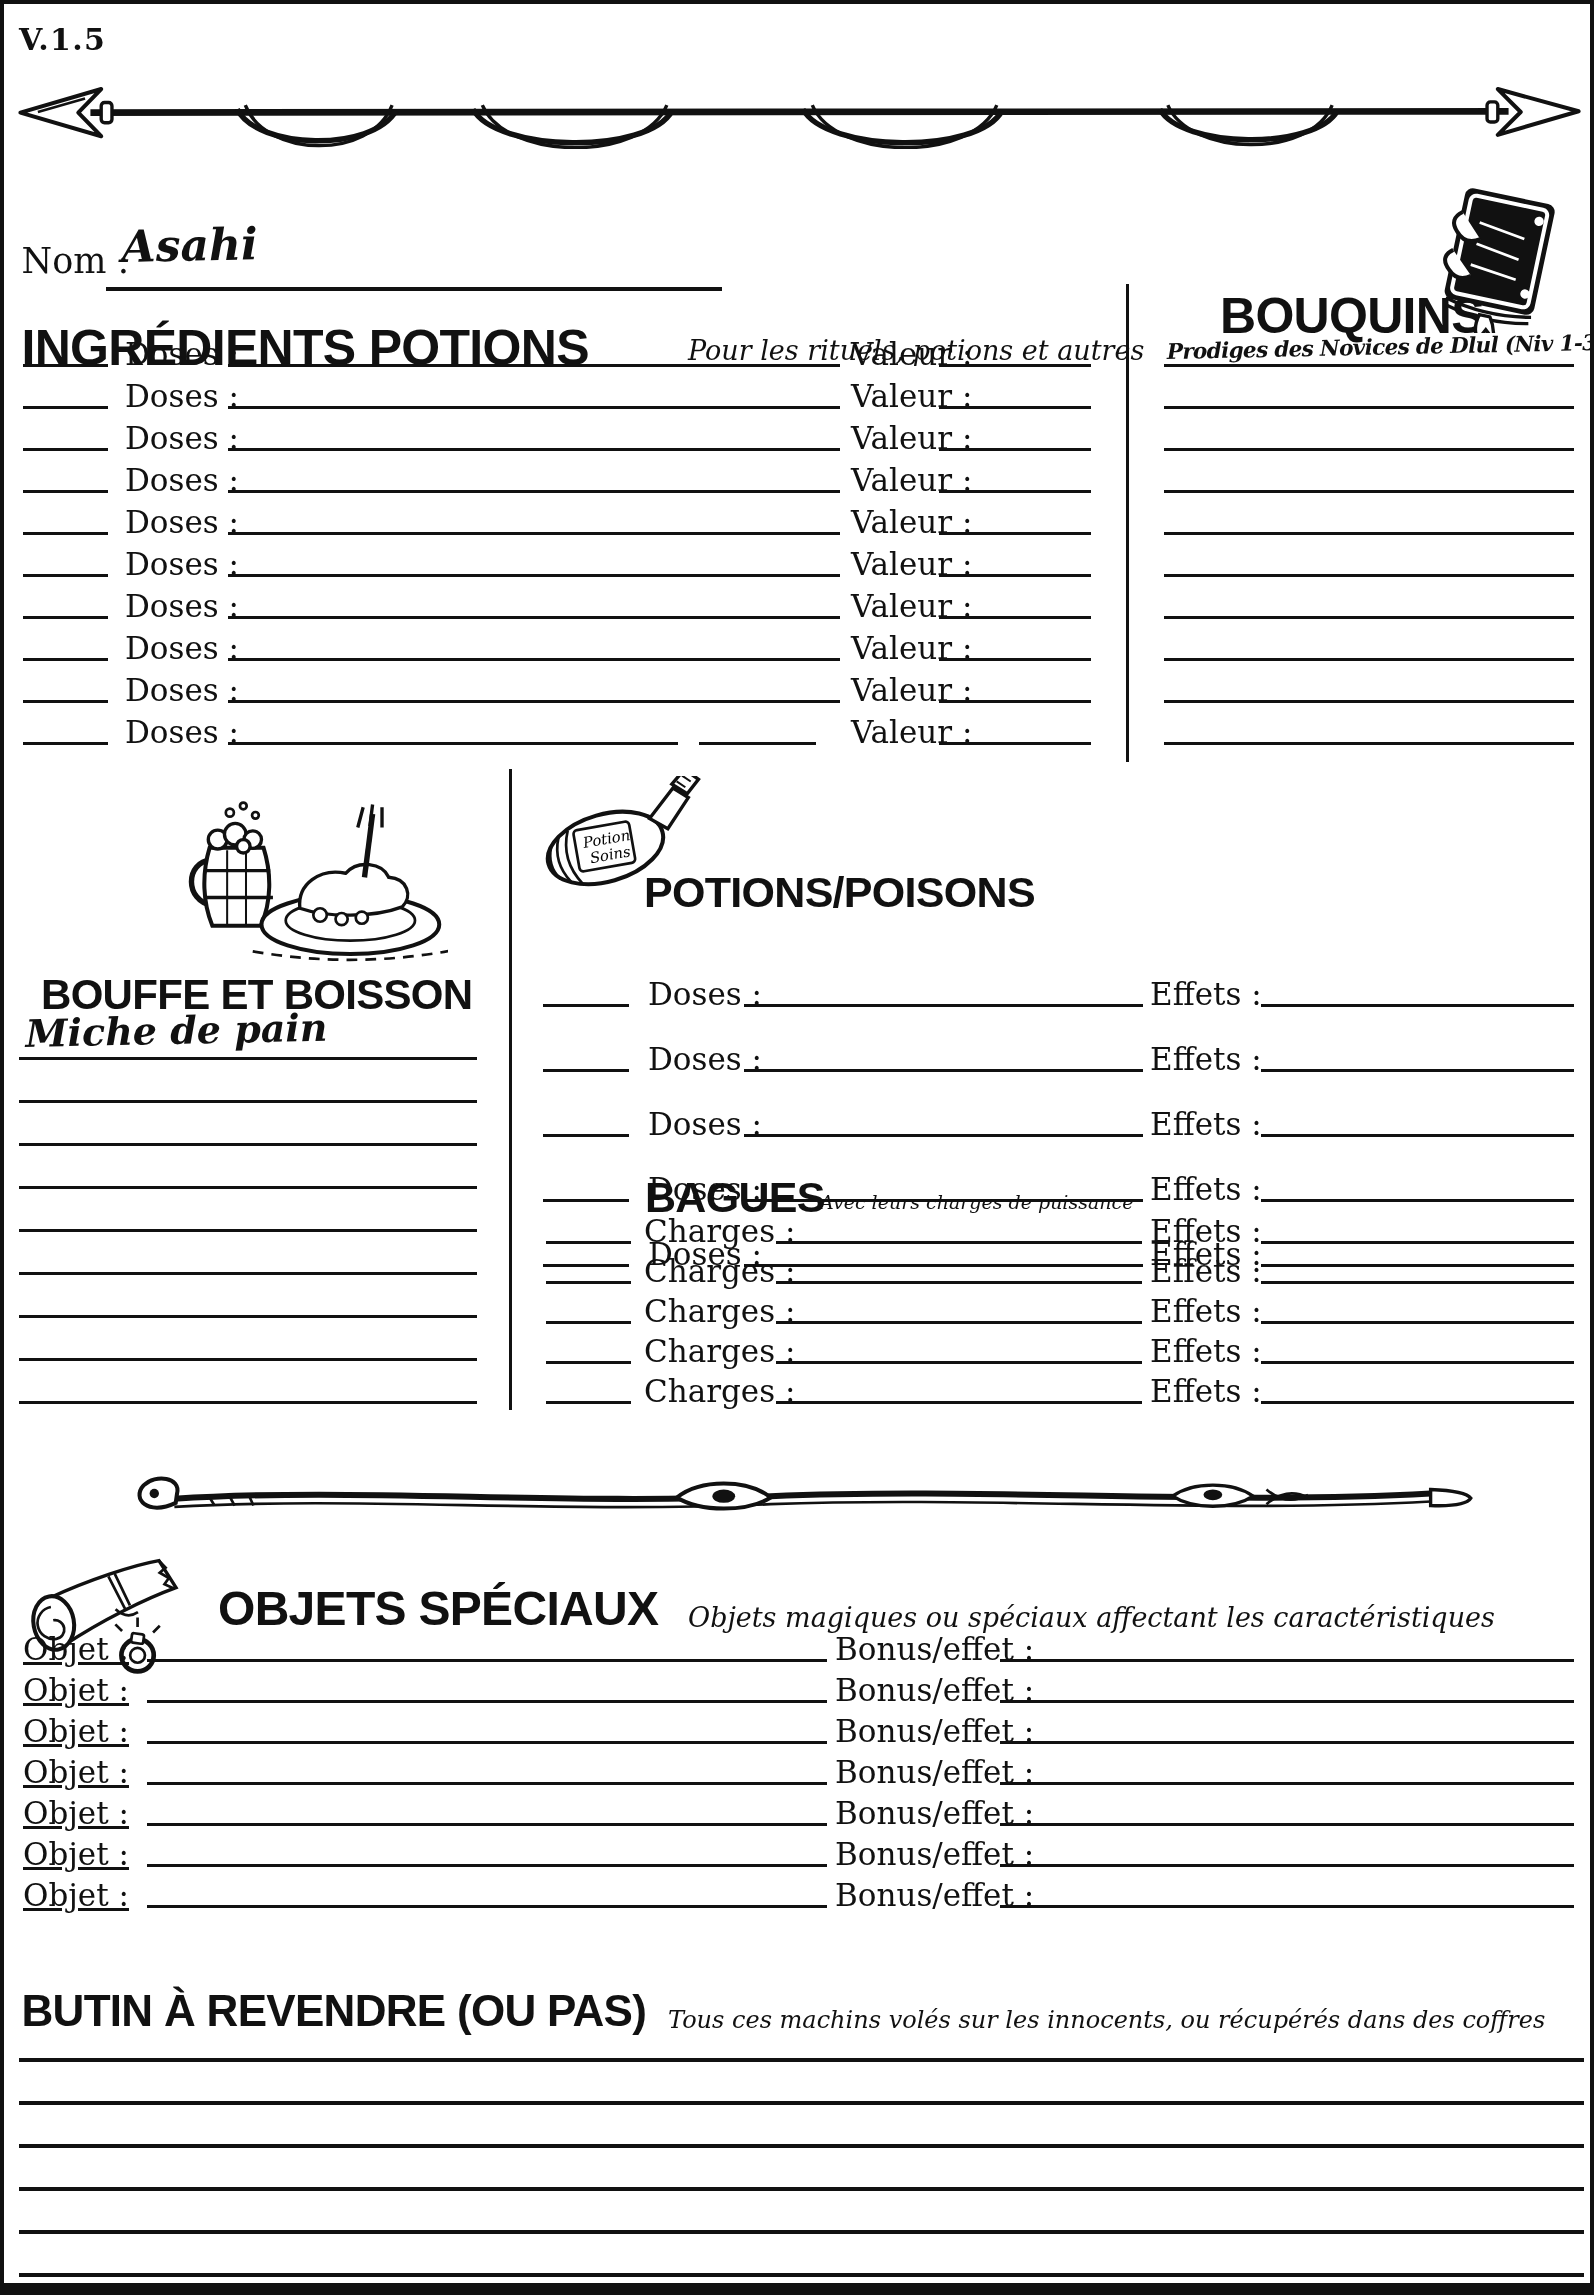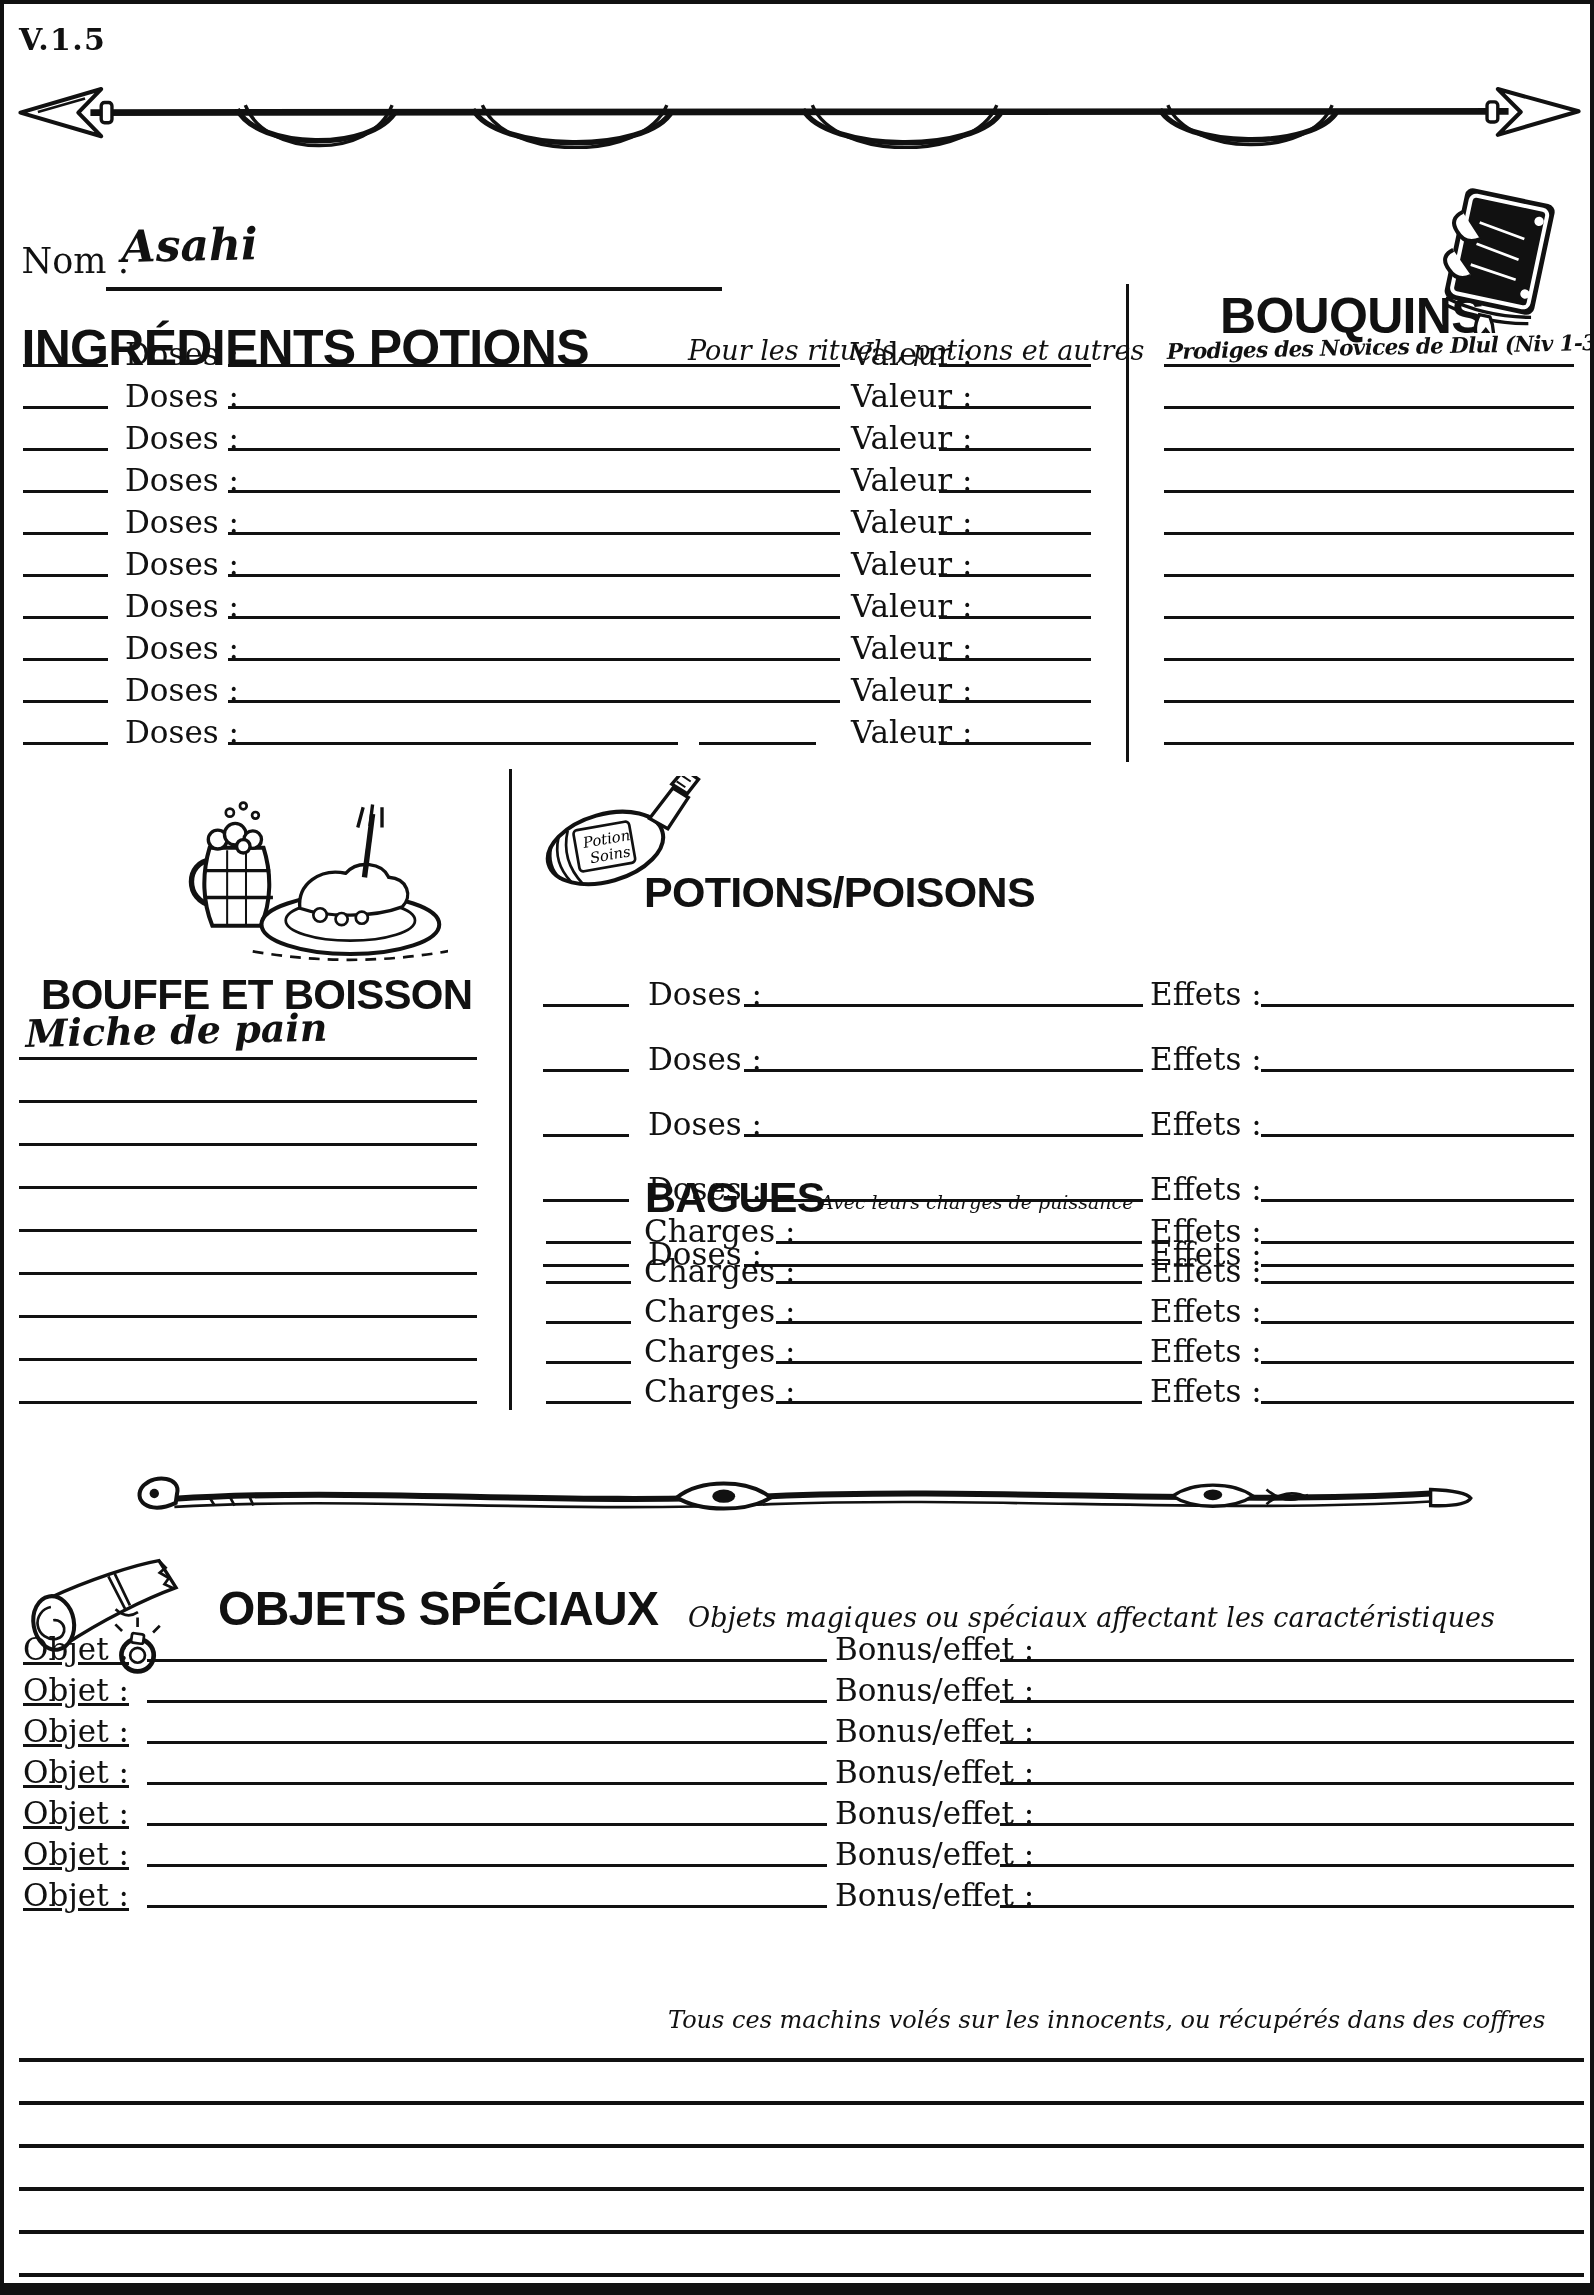--- a/index.html
+++ b/index.html
@@ -466,20 +466,21 @@
       <div class="ln ln-eff"></div>
     </div>
     <div class="row">
       <span class="lab l-obj">Objet :</span>
       <div class="ln ln-main"></div>
       <span class="lab l-bon">Bonus/effet :</span>
       <div class="ln ln-eff"></div>
     </div>
   </div>
 
+  <div class="abs h h-butin" style="left:17.5px;top:1982px;">BUTIN À REVENDRE (OU PAS)</div>
   <div class="abs sub" style="left:664px;top:2002px;font-size:24px;">Tous ces machins volés sur les innocents, ou récupérés dans des coffres</div>
 
   <div class="abs butin-rows" style="left:15px;top:2015px;width:1565px;">
     <div class="row">
         <div class="ln ln-main"></div>
       </div>
     <div class="row">
         <div class="ln ln-main"></div>
       </div>
     <div class="row">

